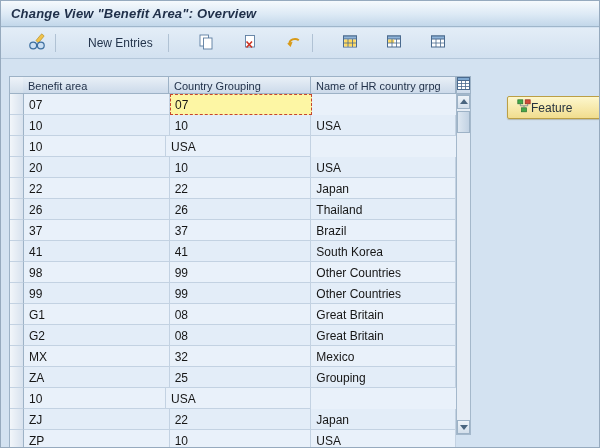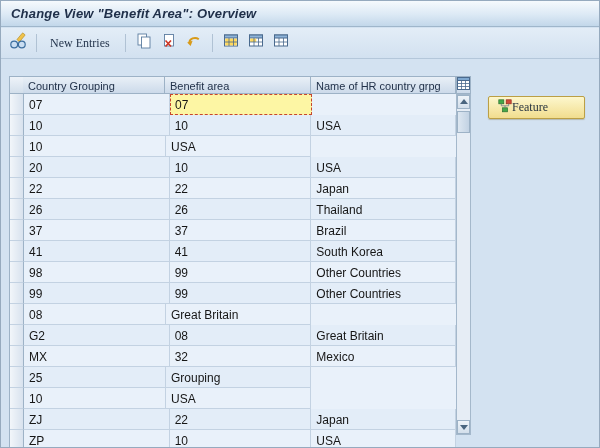--- a/index.html
+++ b/index.html
@@ -18,21 +18,21 @@
     display: flex; align-items: center; padding-left: 10px;
   }
   .title { font-size: 13px; font-weight: bold; font-style: italic; color: #20304a; letter-spacing: .2px; }
   
   .toolbar {
     position: absolute; left: 0; top: 27px; right: 0; height: 31px;
     background: linear-gradient(180deg, #e3edf7, #d2e1f0);
     border-bottom: 1px solid #b4c7da;
     display: flex; align-items: center; padding: 0 6px; gap: 3px;
   }
-  button { font-family: Liberation Serif, serif; background: none; border: none; cursor: default; }
+  button { font-family: Liberation Sans, sans-serif; background: none; border: none; cursor: default; margin-left: 19px; }
   .tb-icon { width: 22px; height: 22px; display: flex; align-items: center; justify-content: center; border: 1px solid transparent; border-radius: 2px; }
   .tb-text { font-size: 12px; color: #24344c; padding: 3px 7px 3px 5px; border: 1px solid transparent; border-radius: 2px; white-space: nowrap; }
   .tb-sep { width: 1px; height: 18px; background: #b0c2d4; margin: 0 4px; }
   
   .table-area { position: absolute; left: 8px; top: 75px; width: 462px; height: 373px; }
   .thead { display: flex; height: 18px; }
   .hsel { width: 14px; height: 18px; background: linear-gradient(#eef3f9, #d3dfeb); border: 1px solid #9db2c6; border-right: none; }
   .hcell {
     height: 18px; background: linear-gradient(#e9f0f7, #ccdaea);
     border: 1px solid #9db2c6; border-left: none;
@@ -145,22 +145,22 @@
           <rect x="2.5" y="3" width="13" height="3" fill="#8fb4d9" stroke="#4a6a8e"></rect>
           <path d="M2.5 10h13 M7 6v8 M11.5 6v8" stroke="#4a6a8e" stroke-width="0.8" fill="none"></path>
         </svg>
       </span>
     </button>
   </div>
 
   <div class="table-area">
     <div class="thead">
       <div class="hsel"></div>
+      <div class="hcell c0">Benefit area</div>
       <div class="hcell c1">Country Grouping</div>
-      <div class="hcell c0">Benefit area</div>
       <div class="hcell c2">Name of HR country grpg</div>
       <div class="hconfig">
         <span>
           <svg width="13" height="13" viewBox="0 0 13 13">
             <rect x="0.5" y="0.5" width="12" height="12" fill="#ffffff" stroke="#4a6a8e"></rect>
             <rect x="0.5" y="0.5" width="12" height="3" fill="#7fa8d0" stroke="#4a6a8e"></rect>
             <path d="M0.5 6.5h12 M0.5 9.5h12 M4.5 3.5v9 M8.5 3.5v9" stroke="#4a6a8e" stroke-width="0.8"></path>
           </svg>
         </span>
       </div>
@@ -219,37 +219,39 @@
           <div class="tcell w2">Other Countries</div>
         </div>
         <div class="trow alt">
           <div class="rowsel"></div>
           <div class="tcell w0">99</div>
           <div class="tcell w1">99</div>
           <div class="tcell w2">Other Countries</div>
         </div>
         <div class="trow">
           <div class="rowsel"></div>
+          <div class="tcell w0">G1</div>
           <div class="tcell w1">08</div>
           <div class="tcell w2">Great Britain</div>
         </div>
         <div class="trow alt">
           <div class="rowsel"></div>
           <div class="tcell w0">G2</div>
           <div class="tcell w1">08</div>
           <div class="tcell w2">Great Britain</div>
         </div>
         <div class="trow">
           <div class="rowsel"></div>
           <div class="tcell w0">MX</div>
           <div class="tcell w1">32</div>
           <div class="tcell w2">Mexico</div>
         </div>
         <div class="trow alt">
           <div class="rowsel"></div>
+          <div class="tcell w0">ZA</div>
           <div class="tcell w1">25</div>
           <div class="tcell w2">Grouping</div>
         </div>
         <div class="trow">
           <div class="rowsel"></div>
           <div class="tcell w1">10</div>
           <div class="tcell w2">USA</div>
         </div>
         <div class="trow alt">
           <div class="rowsel"></div>

